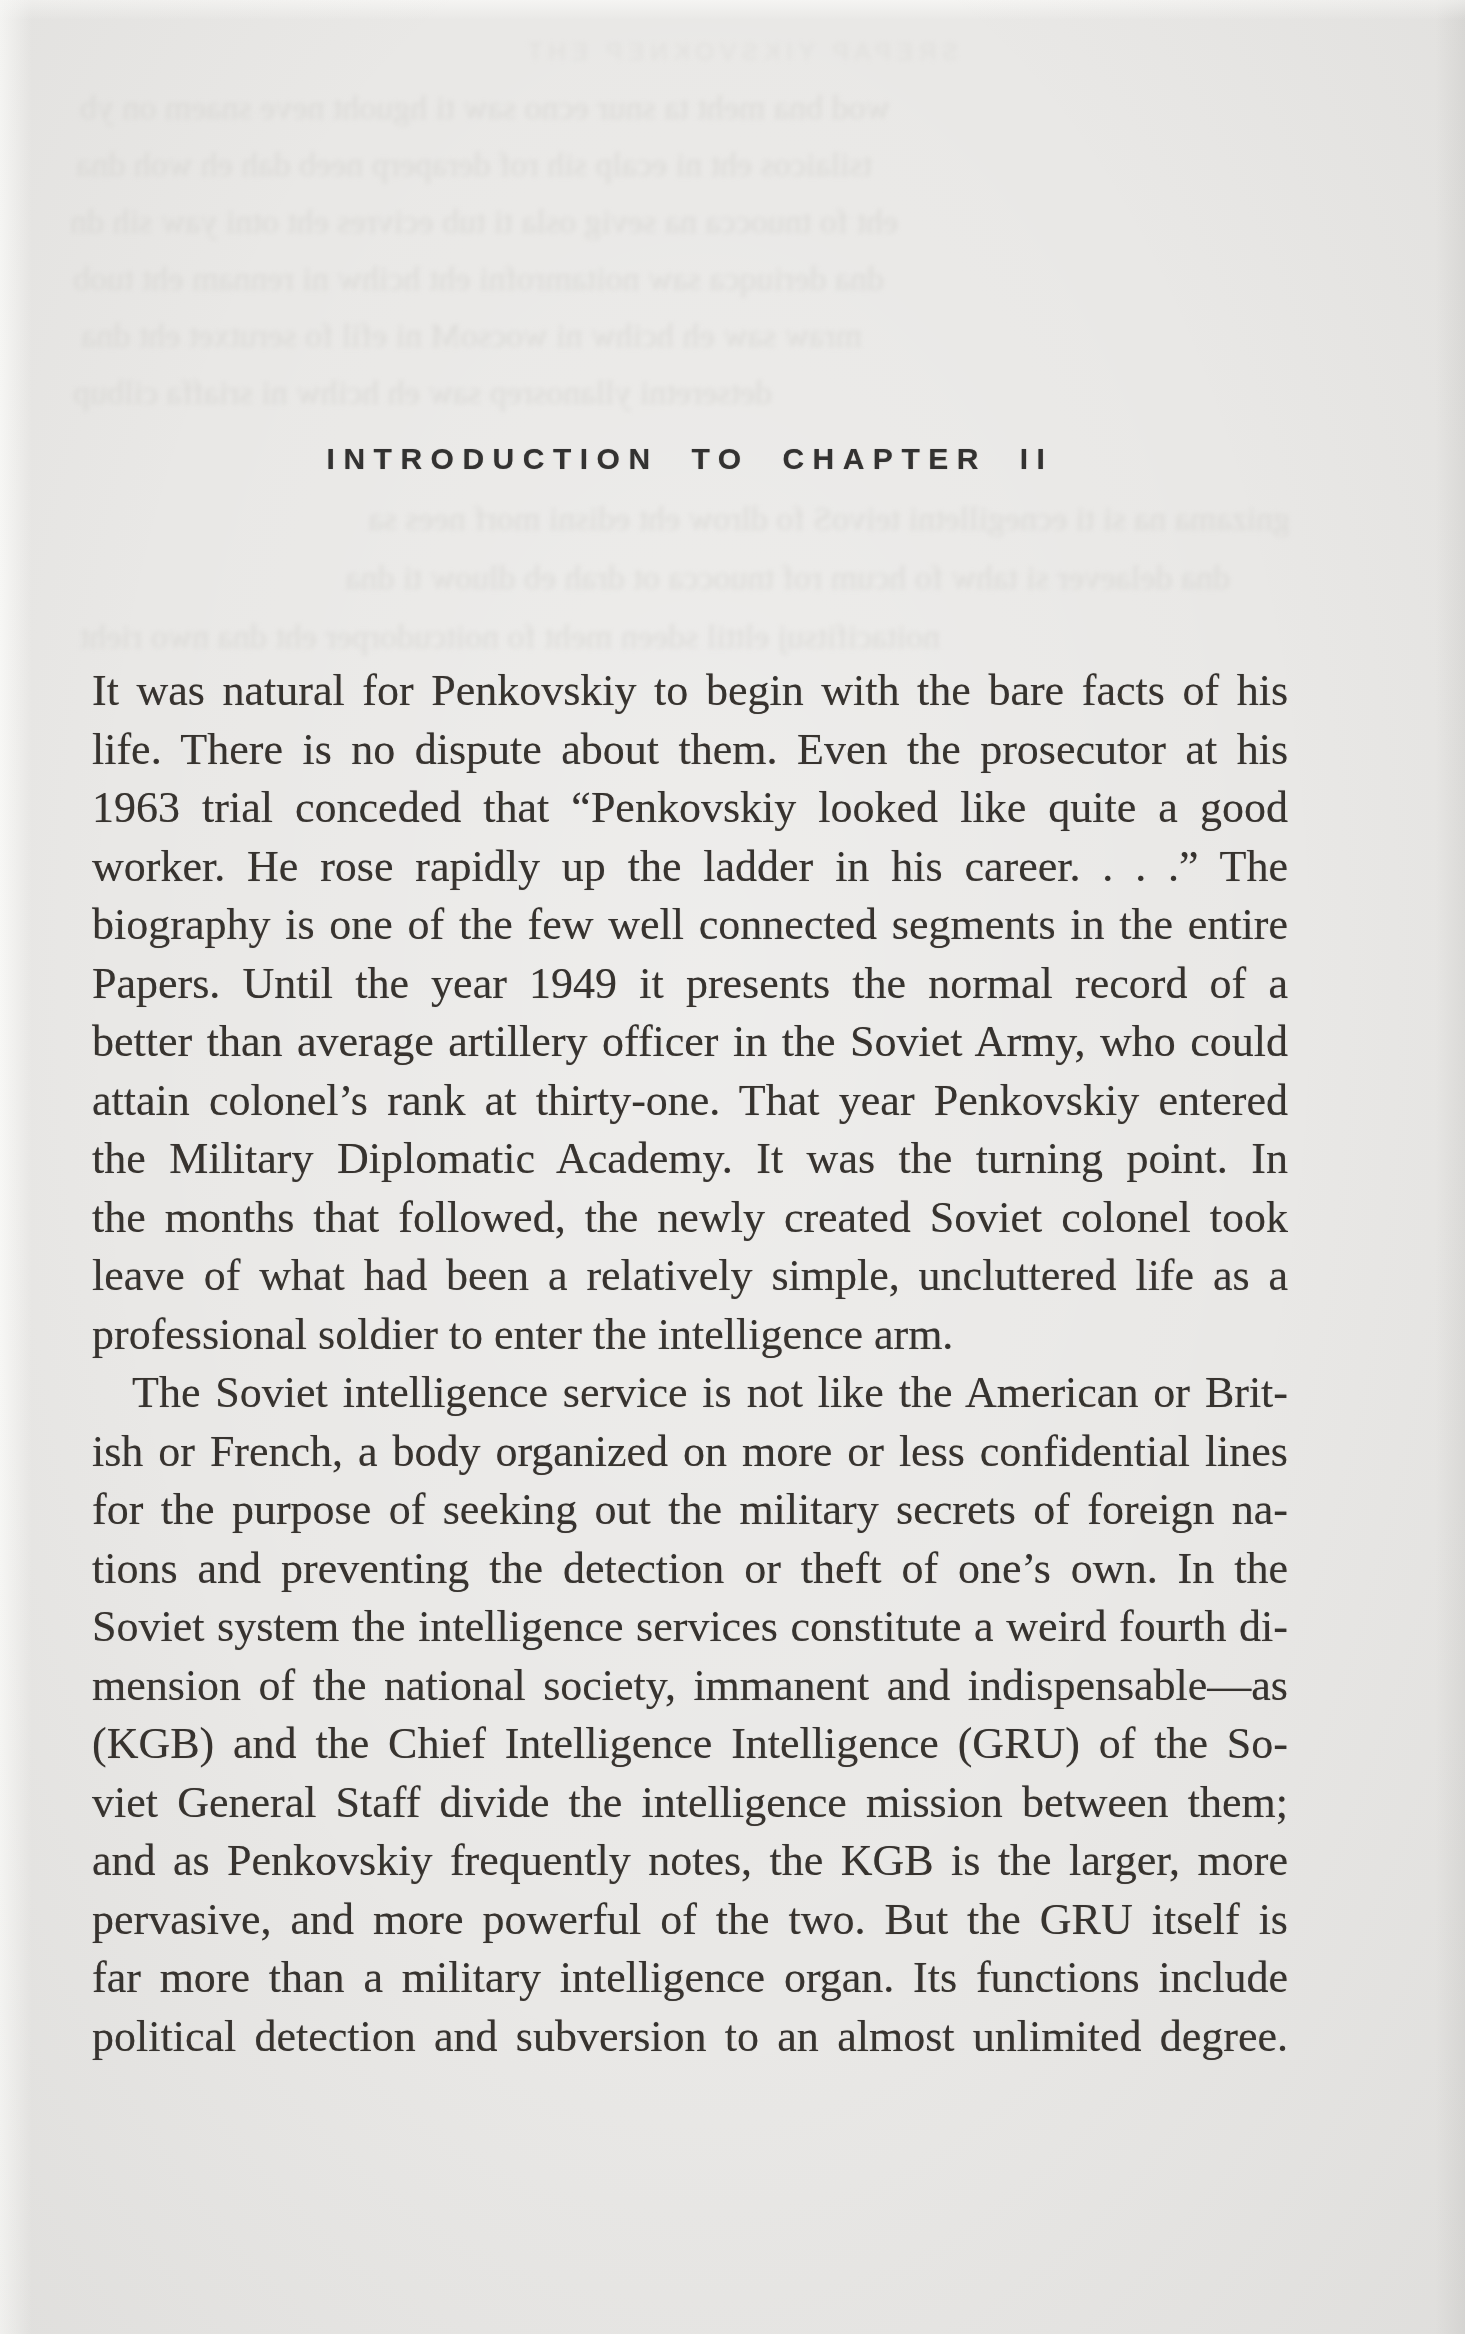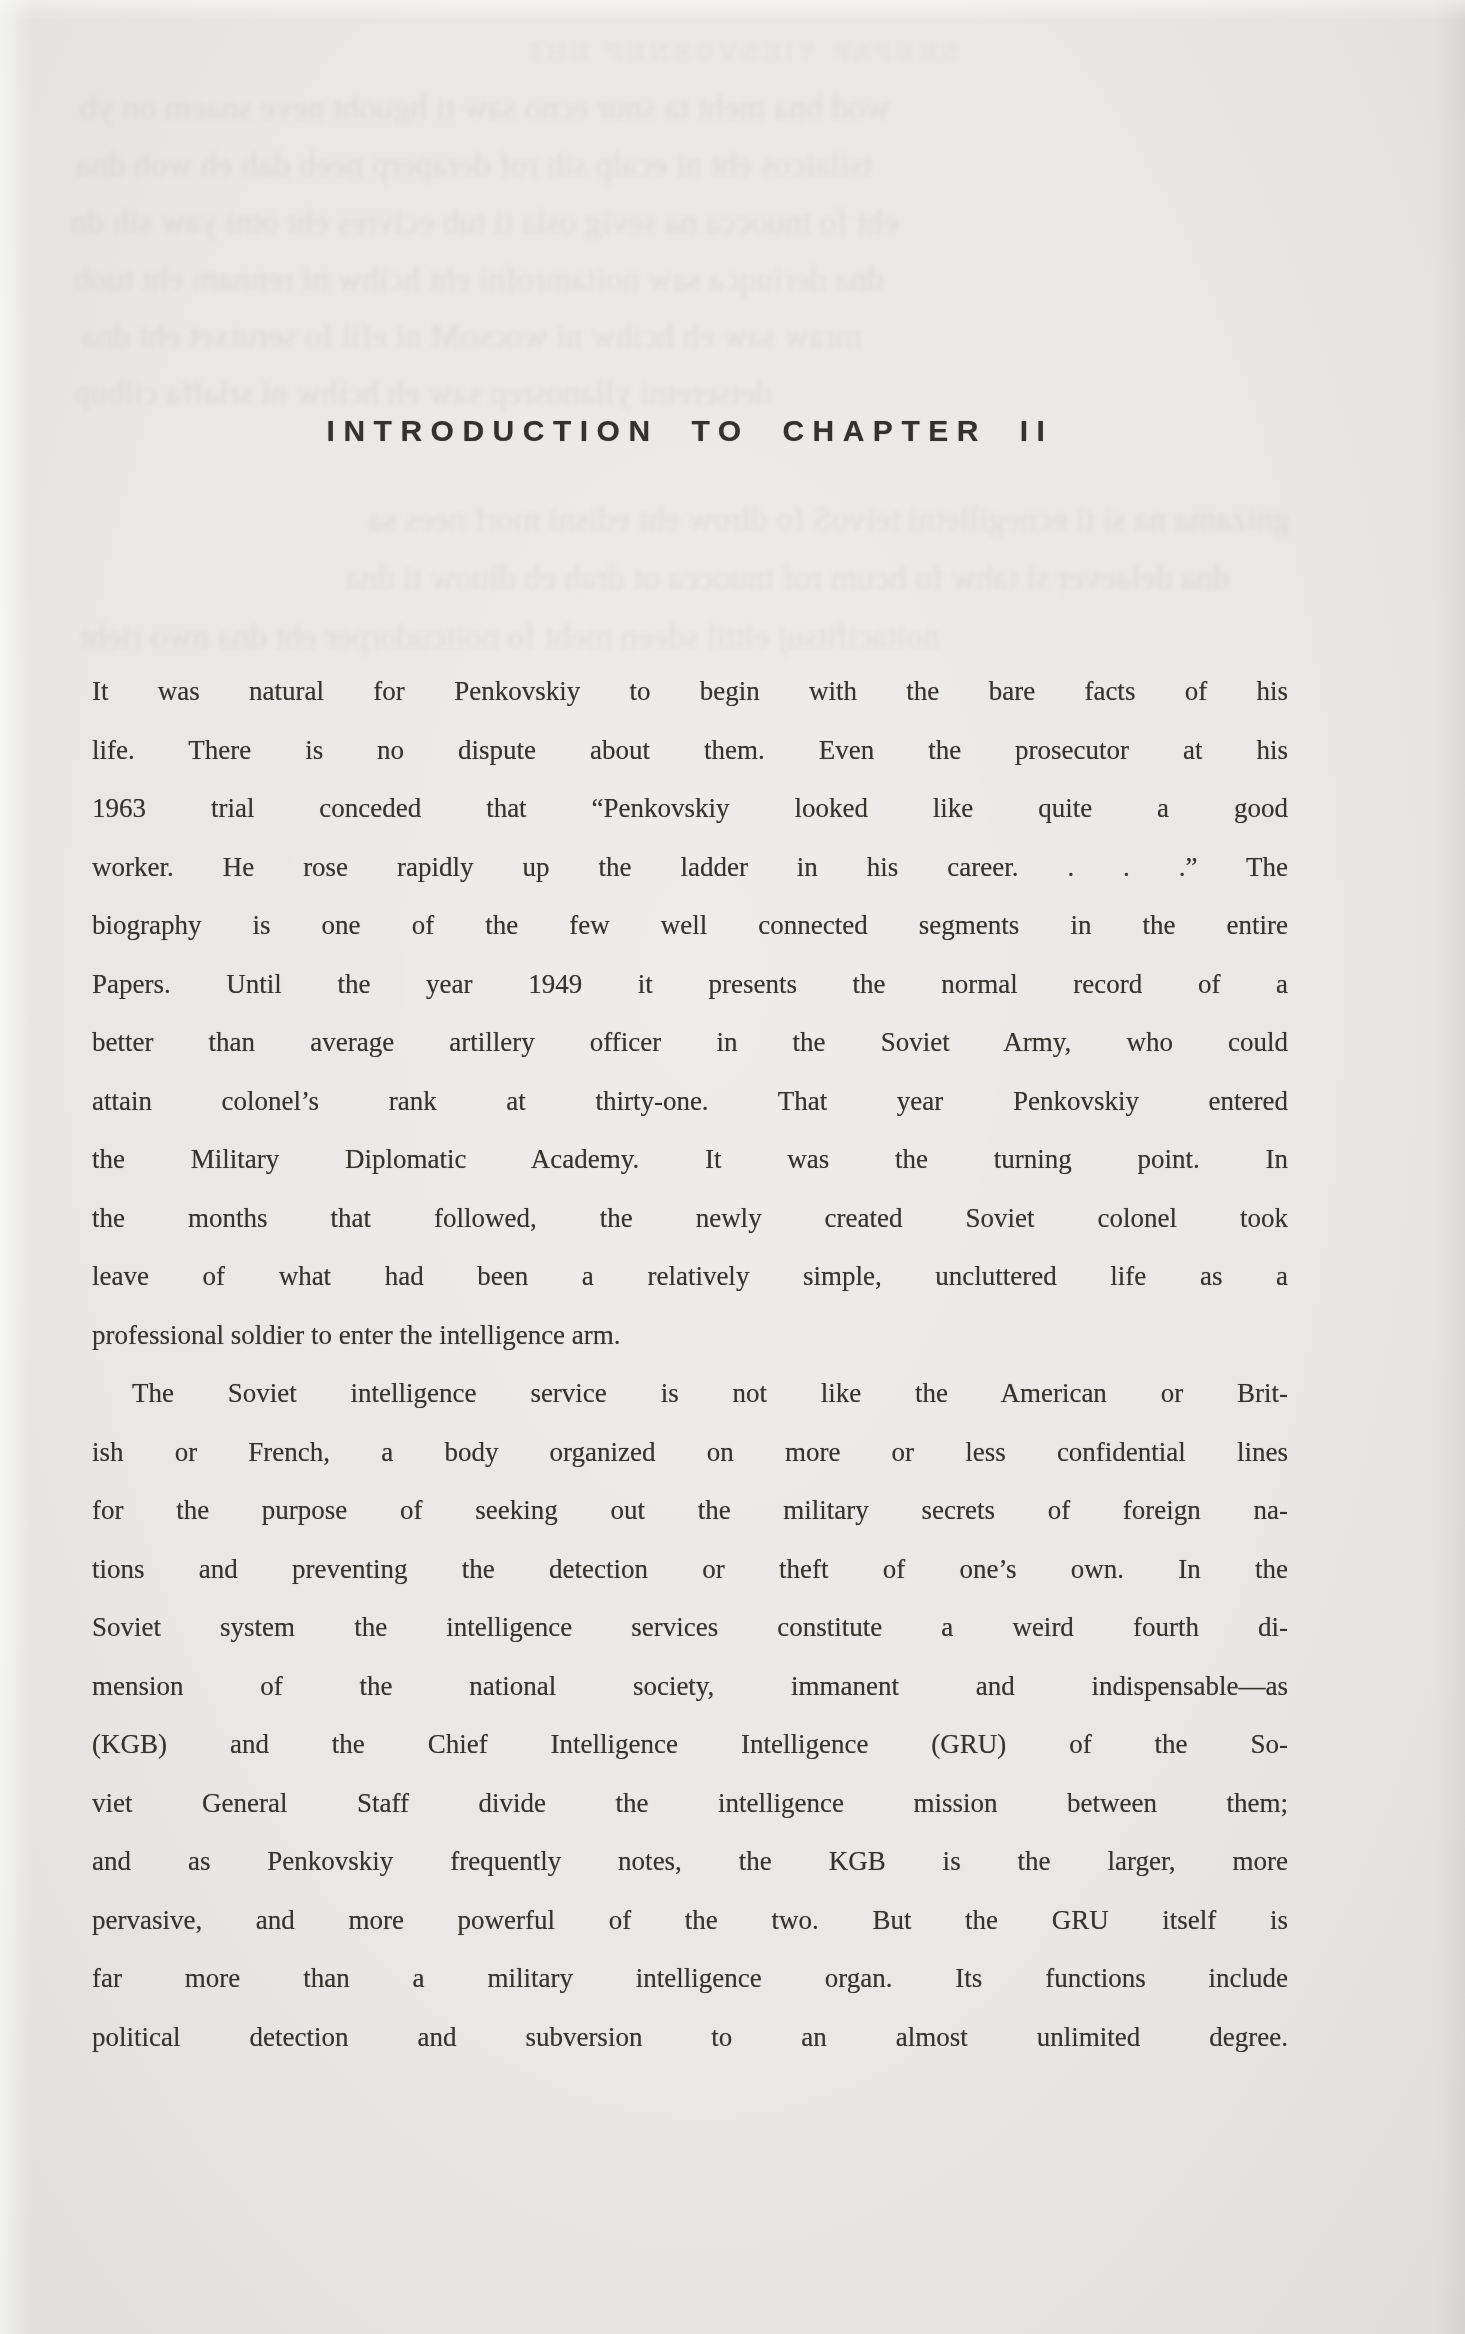--- a/index.html
+++ b/index.html
@@ -36,37 +36,37 @@
   }
   .ghost.header{
     left:420px;width:640px;text-align:center;
     font-family:"Liberation Sans", sans-serif;
     font-size:24px;letter-spacing:6px;
     filter:blur(2.8px);opacity:0.35;
   }
   
   .heading{
     position:absolute;
-    left:92px;top:414px;width:1196px;
+    left:92px;top:442px;width:1196px;
     margin:0;
     text-align:center;
     font-family:"Liberation Sans", sans-serif;
     font-weight:bold;
     font-size:30px;
     letter-spacing:8.5px;
     word-spacing:16px;
     color:#333231;
     text-shadow:0 0 1px rgba(51,50,49,0.45);
   }
   
   .bodytext{
     position:absolute;
     left:92px;top:662px;width:1196px;
     color:#37332f;
-    font-size:27px;
+    font-size:44px;
     text-shadow:0 0 0.7px rgba(55,51,47,0.5);
   }
   .line{
     line-height:58.5px;
     text-align:justify;
     text-align-last:justify;
     white-space:normal;
   }
   .line.par-end{ text-align-last:left; }
   .line.indent{ text-indent:40px; }

